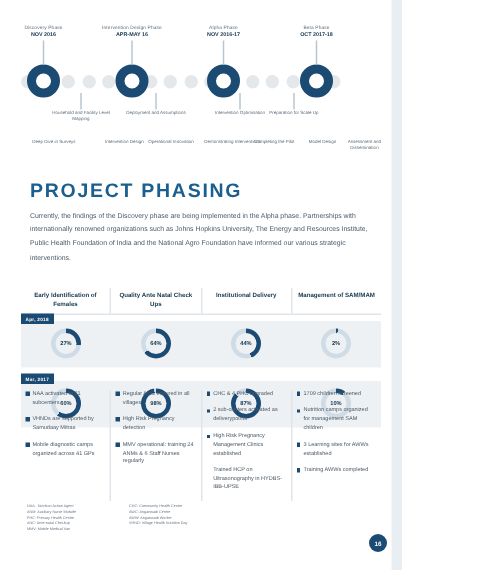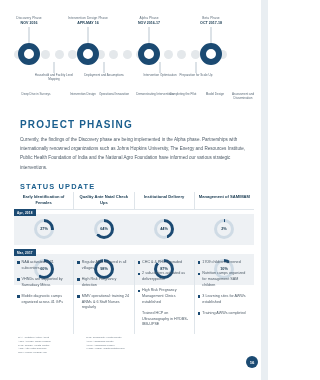--- a/index.html
+++ b/index.html
@@ -71,21 +71,21 @@
   .tl-label-bot {
     position: absolute;
     width: 40px;
     text-align: center;
     transform: translateX(-50%);
     font-size: 3px; color: #5a6a78; line-height: 1.3;
   }
 
   
   .section-title {
-    font-size: 10px; font-weight: bold; color: #1b5f8e;
+    font-size: 13px; font-weight: bold; color: #1b5f8e;
     letter-spacing: 1.15px;
   }
   .phasing {
     position: absolute; left: 20px; top: 119px; width: 226px;
   }
   .phasing p {
     margin-top: 5px;
     font-size: 4.6px; line-height: 2.0;
     color: #4c5a66;
   }
@@ -253,21 +253,20 @@
     <div class="tl-label-bot" style="left:183px; top:93px;">Completing the Pilot</div>
     <div class="tl-label-bot" style="left:215px; top:93px;">Model Design</div>
     <div class="tl-label-bot" style="left:243px; top:93px;">Assessment and Dissemination</div>
   </div>
 
   <div class="phasing">
     <div class="section-title">PROJECT PHASING</div>
     <p>Currently, the findings of the Discovery phase are being implemented in the Alpha phase. Partnerships with internationally renowned organizations such as Johns Hopkins University, The Energy and Resources Institute, Public Health Foundation of India and the National Agro Foundation have informed our various strategic interventions.</p>
   </div>
 
-  <div class="status-head">STATUS UPDATE</div>
 
   <div class="grid-wrap">
     <div class="cols-head">
       <div class="col-h">Early Identification of Females</div>
       <div class="col-h">Quality Ante Natal Check Ups</div>
       <div class="col-h">Institutional Delivery</div>
       <div class="col-h">Management of SAM/MAM</div>
     </div>
 
     <div class="row-band">

